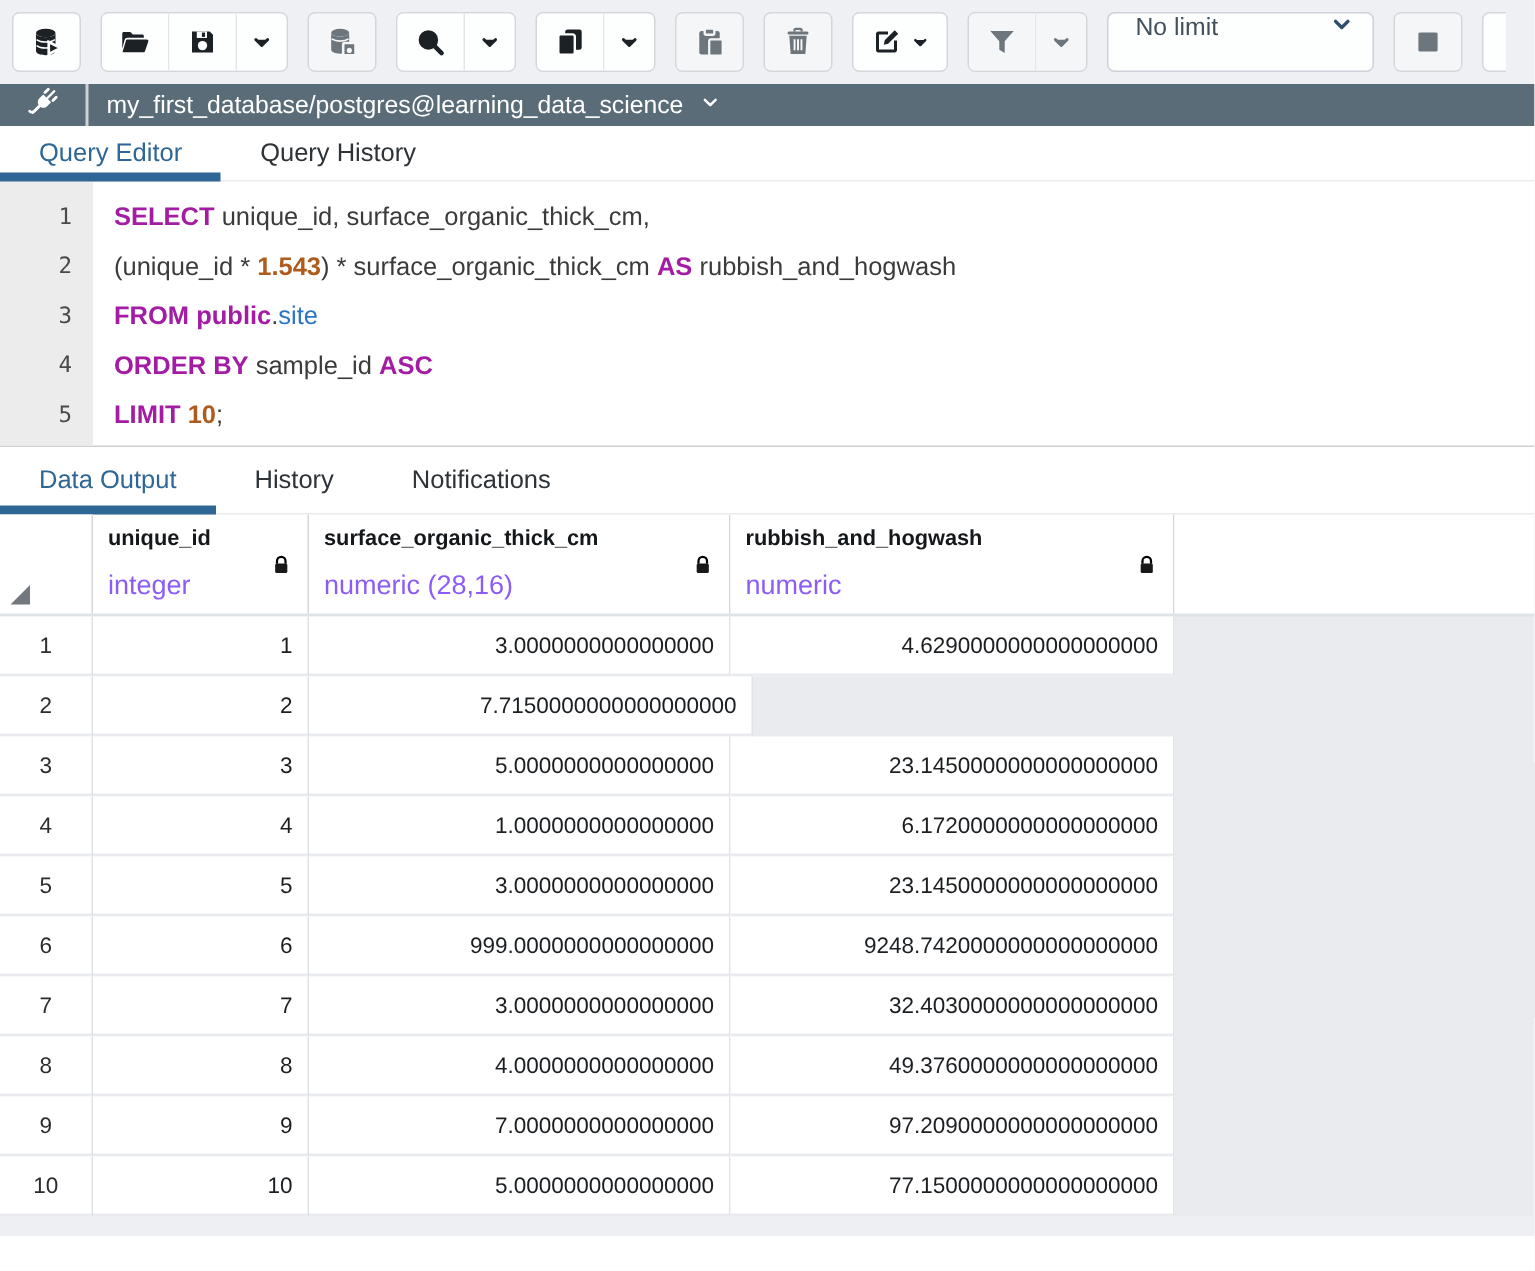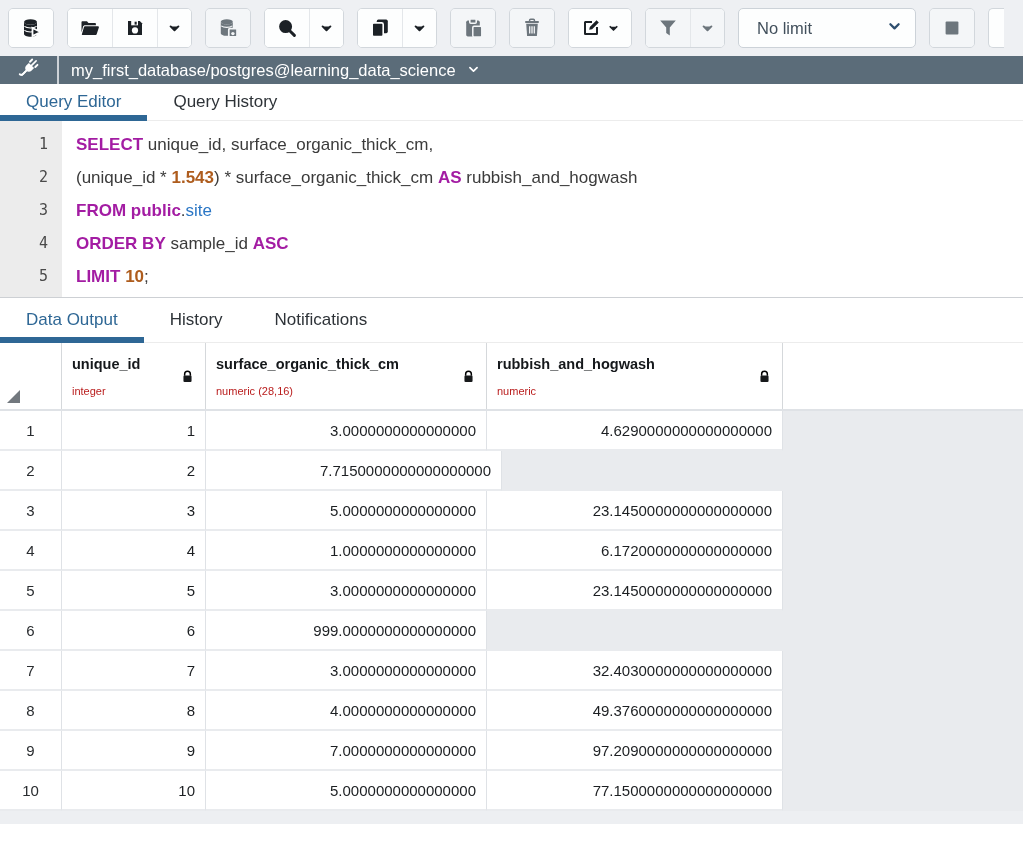--- a/index.html
+++ b/index.html
@@ -15,21 +15,21 @@
     border:none;border-right:1px solid #e4e7ea;padding:0 12px;cursor:pointer;color:#1b2averaging}
   .tbtn{color:#1c2126}
   .tbtn:last-child{border-right:none}
   .tbtn.dim{background:#f4f6f8;color:#6d767d}
   .tbtn .icon{display:flex}
   .tbtn .icon svg{width:20px;height:20px;fill:currentColor}
   .tbtn.chev{padding:0 10px}
   .tbtn.chev .icon svg{width:13px;height:13px}
   .tbtn .caret svg{width:11px;height:11px}
   .limit-select{width:178px;height:40px;background:#fdfefe;border:1px solid #ccd2d8;border-radius:5px;
-    display:flex;align-items:center;padding:0 13px 0 18px;color:#42505c;font-size:16.5px;flex:none;cursor:pointer}
+    display:flex;padding:0 13px 0 18px;color:#42505c;font-size:16.5px;flex:none;cursor:pointer}
   .limit-select .limit-text{flex:1}
   .limit-select .icon svg{width:15px;height:15px}
   .partial-btn{width:16px;height:40px;background:#fdfefe;border:1px solid #d2d7dc;border-right:none;
     border-radius:5px 0 0 5px;flex:none;cursor:pointer}
 
   
   .connbar{height:28px;background:var(--connection-bar,#5b6c79);display:flex;align-items:center}
   .conn-icon-cell{width:59px;height:100%;display:flex;align-items:center;justify-content:center;
     border-right:2px solid #cdd2d7;flex:none}
   .conn-icon-cell svg{width:22px;height:22px}
@@ -59,21 +59,21 @@
   
   .grid{height:481px;background:var(--grid-gap,#e9ebee);display:flex;flex-direction:column}
   .grid-header{display:flex;height:68px;flex:none;border-bottom:2px solid #dfe2e6}
   .corner{width:62px;position:relative;border-right:1px solid #d5d8db;background:#fff;flex:none;cursor:pointer}
   .corner .tri{position:absolute;left:7px;bottom:6px;width:0;height:0;
     border-left:13px solid transparent;border-bottom:13px solid #72787e}
   .ghcell{border-right:1px solid #d5d8db;display:flex;align-items:center;padding:0 10px;
     flex:none;background:#fff;cursor:pointer}
   .ghcell .coltext{flex:1;min-width:0}
   .colname{font-size:14.5px;font-weight:bold;color:#15181b}
-  .coltype{font-size:11px;color:#b91c1c;margin-top:13px}
+  .coltype{font-size:18px;color:#8b5cf6;margin-top:13px}
   .ghcell .icon{display:flex;margin-left:6px}
   .ghcell .icon svg{width:15px;height:15px;fill:#17191b}
   .gh-filler{flex:1;background:#fff}
   .grid-body{flex:none}
   .grow{display:flex;height:40px}
   .gcell{background:#fff;border-right:1px solid #dfe2e6;border-bottom:2px solid #e9ebee;
     display:flex;align-items:center;flex:none;cursor:default}
   .gcell.rnum{width:62px;justify-content:center;font-size:15px;color:#2a2d30}
   .gcell.val{justify-content:flex-end;padding-right:10px;font-size:15px;color:#1c1f22}
   .col-1{width:144px}.col-2{width:281px}.col-3{width:296px}
@@ -358,20 +358,21 @@
       <div class="grow">
         <div class="gcell rnum">5</div>
         <div class="gcell val col-1">5</div>
         <div class="gcell val col-2">3.0000000000000000</div>
         <div class="gcell val col-3">23.1450000000000000000</div>
       </div>
       <div class="grow">
         <div class="gcell rnum">6</div>
         <div class="gcell val col-1">6</div>
         <div class="gcell val col-2">999.0000000000000000</div>
+        <div class="gcell val col-3">9248.7420000000000000000</div>
       </div>
       <div class="grow">
         <div class="gcell rnum">7</div>
         <div class="gcell val col-1">7</div>
         <div class="gcell val col-2">3.0000000000000000</div>
         <div class="gcell val col-3">32.4030000000000000000</div>
       </div>
       <div class="grow">
         <div class="gcell rnum">8</div>
         <div class="gcell val col-1">8</div>

